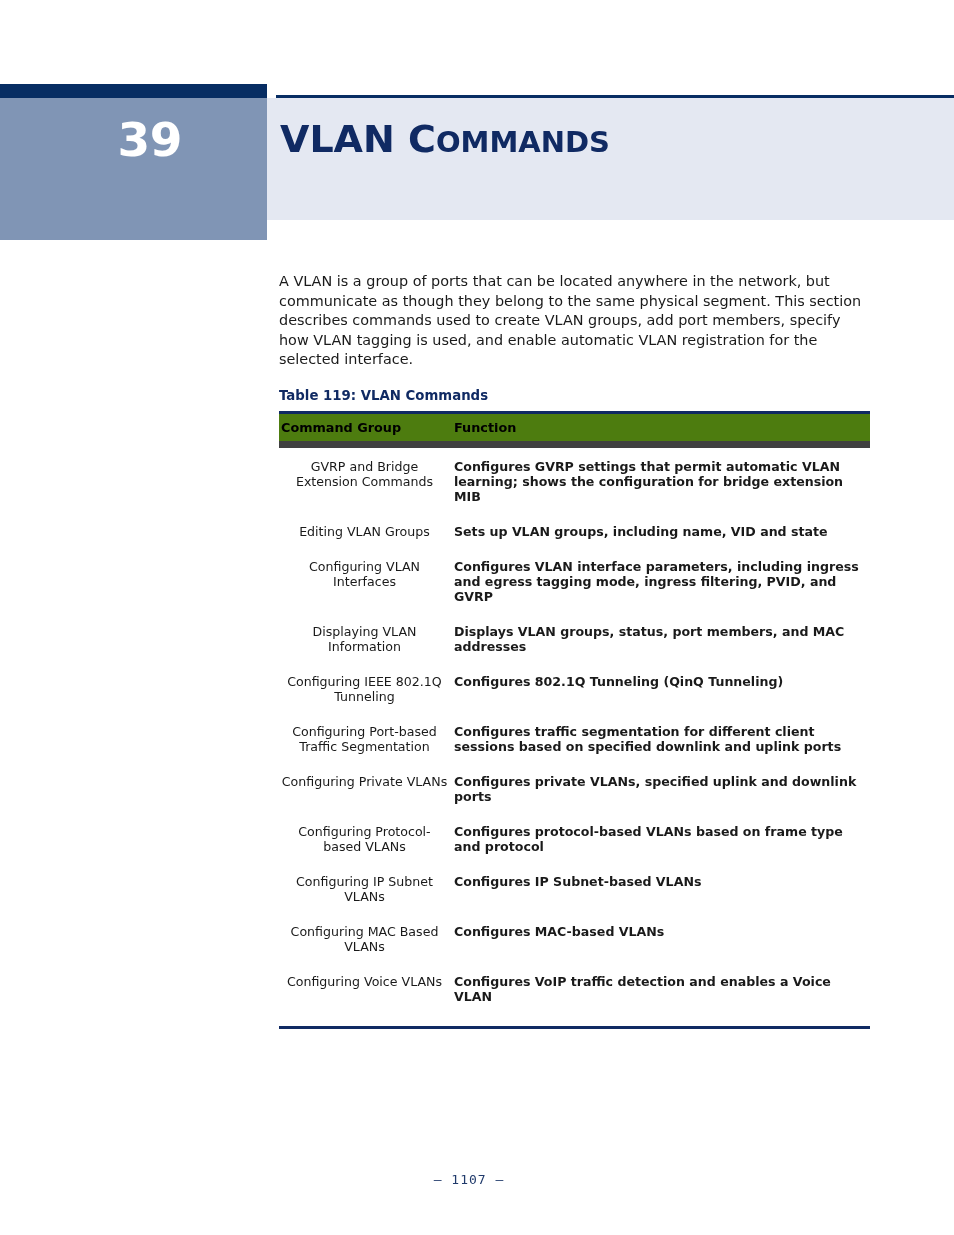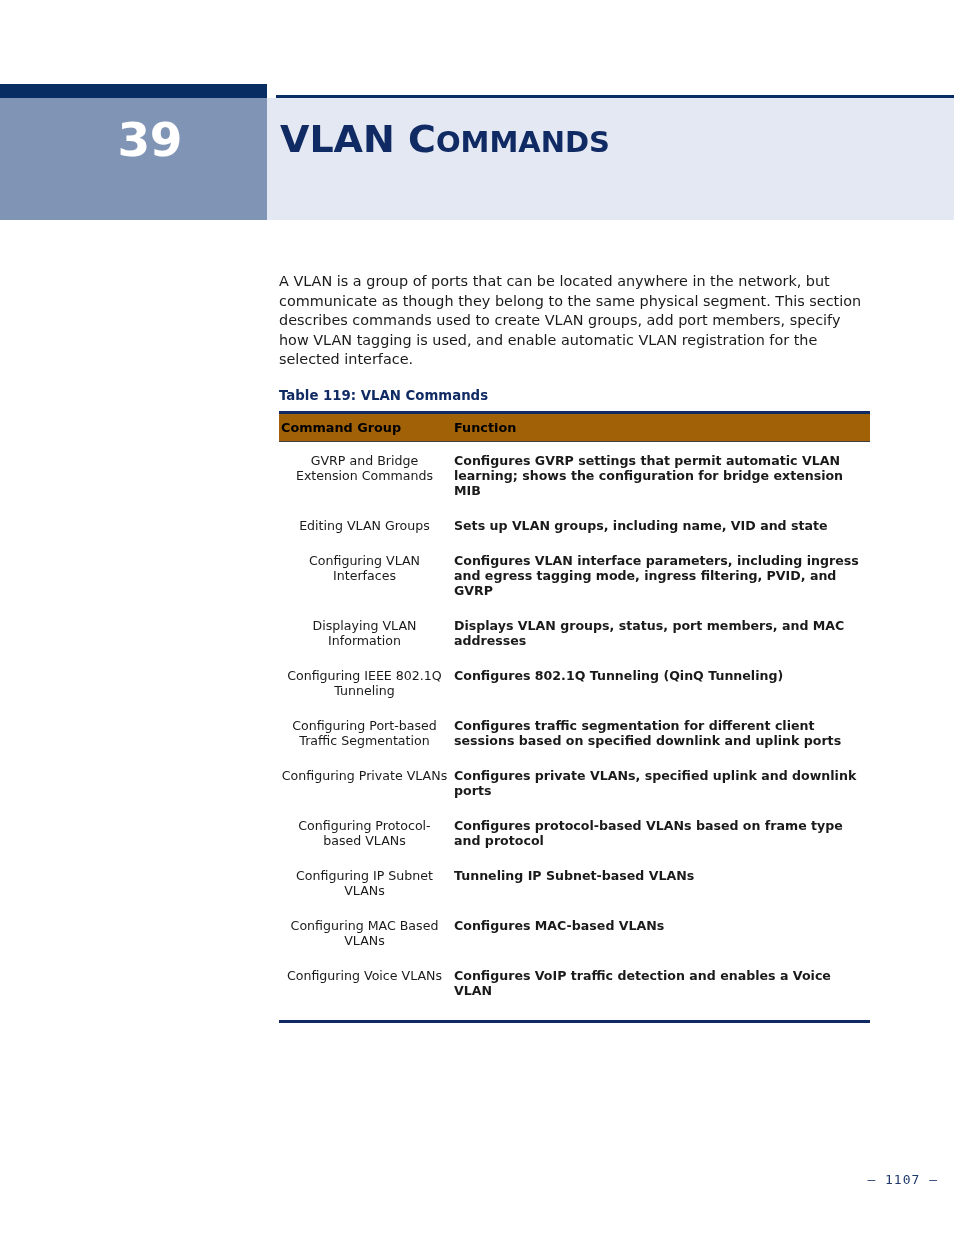--- a/index.html
+++ b/index.html
@@ -42,21 +42,21 @@
     width: 678px;
     height: 3px;
     background: #072d63;
   }
   
   .chapter-number-block {
     position: absolute;
     left: 0;
     top: 14px;
     width: 267px;
-    height: 122px;
+    height: 142px;
     background: #8095b5;
   }
   .chapter-number {
     position: absolute;
     left: 0;
     top: 18px;
     width: 182px;
     text-align: right;
     color: #ffffff;
     font-size: 47px;
@@ -117,28 +117,28 @@
   
   table.cmd-table {
     width: 591px;
     border-collapse: collapse;
     table-layout: fixed;
   }
   table.cmd-table col.c-group { width: 173px; }
   table.cmd-table col.c-func  { width: 418px; }
 
   table.cmd-table thead th {
-    background: #a16207;
+    background: #4d7c0f;
     color: #000000;
     font-size: 12.8px;
     font-weight: bold;
     text-align: left;
     padding: 6px 4px 6px 2px;
     border-top: 3px solid #102a63;
-    border-bottom: 1px solid #404040;
+    border-bottom: 7px solid #404040;
   }
   table.cmd-table tbody td {
     font-size: 12.6px;
     line-height: 15px;
     vertical-align: top;
     padding: 10px 4px 10px 2px;
     color: #1a1a1a;
   }
   table.cmd-table tbody tr:first-child td {
     padding-top: 11px;
@@ -156,21 +156,21 @@
     padding-left: 0px;
     font-weight: bold;
   }
 
   
   .page-footer {
     position: absolute;
     left: 0;
     top: 1172px;
     width: 938px;
-    text-align: right;
+    text-align: center;
     color: #203a6b;
     font-family: "DejaVu Sans Mono", monospace;
     font-size: 13px;
     letter-spacing: 1px;
   }
 </style>
 </head>
 <body>
 
 <div class="chapter-header">
@@ -234,21 +234,21 @@
         <tr>
           <td class="group-cell">Configuring Private VLANs</td>
           <td class="func-cell">Configures private VLANs, specified uplink and downlink ports</td>
         </tr>
         <tr>
           <td class="group-cell">Configuring Protocol-based VLANs</td>
           <td class="func-cell">Configures protocol-based VLANs based on frame type and protocol</td>
         </tr>
         <tr>
           <td class="group-cell">Configuring IP Subnet VLANs</td>
-          <td class="func-cell">Tunneling IP Subnet-based VLANs</td>
+          <td class="func-cell">Configures IP Subnet-based VLANs</td>
         </tr>
         <tr>
           <td class="group-cell">Configuring MAC Based VLANs</td>
           <td class="func-cell">Configures MAC-based VLANs</td>
         </tr>
         <tr>
           <td class="group-cell">Configuring Voice VLANs</td>
           <td class="func-cell">Configures VoIP traffic detection and enables a Voice VLAN</td>
         </tr>
       </tbody>

